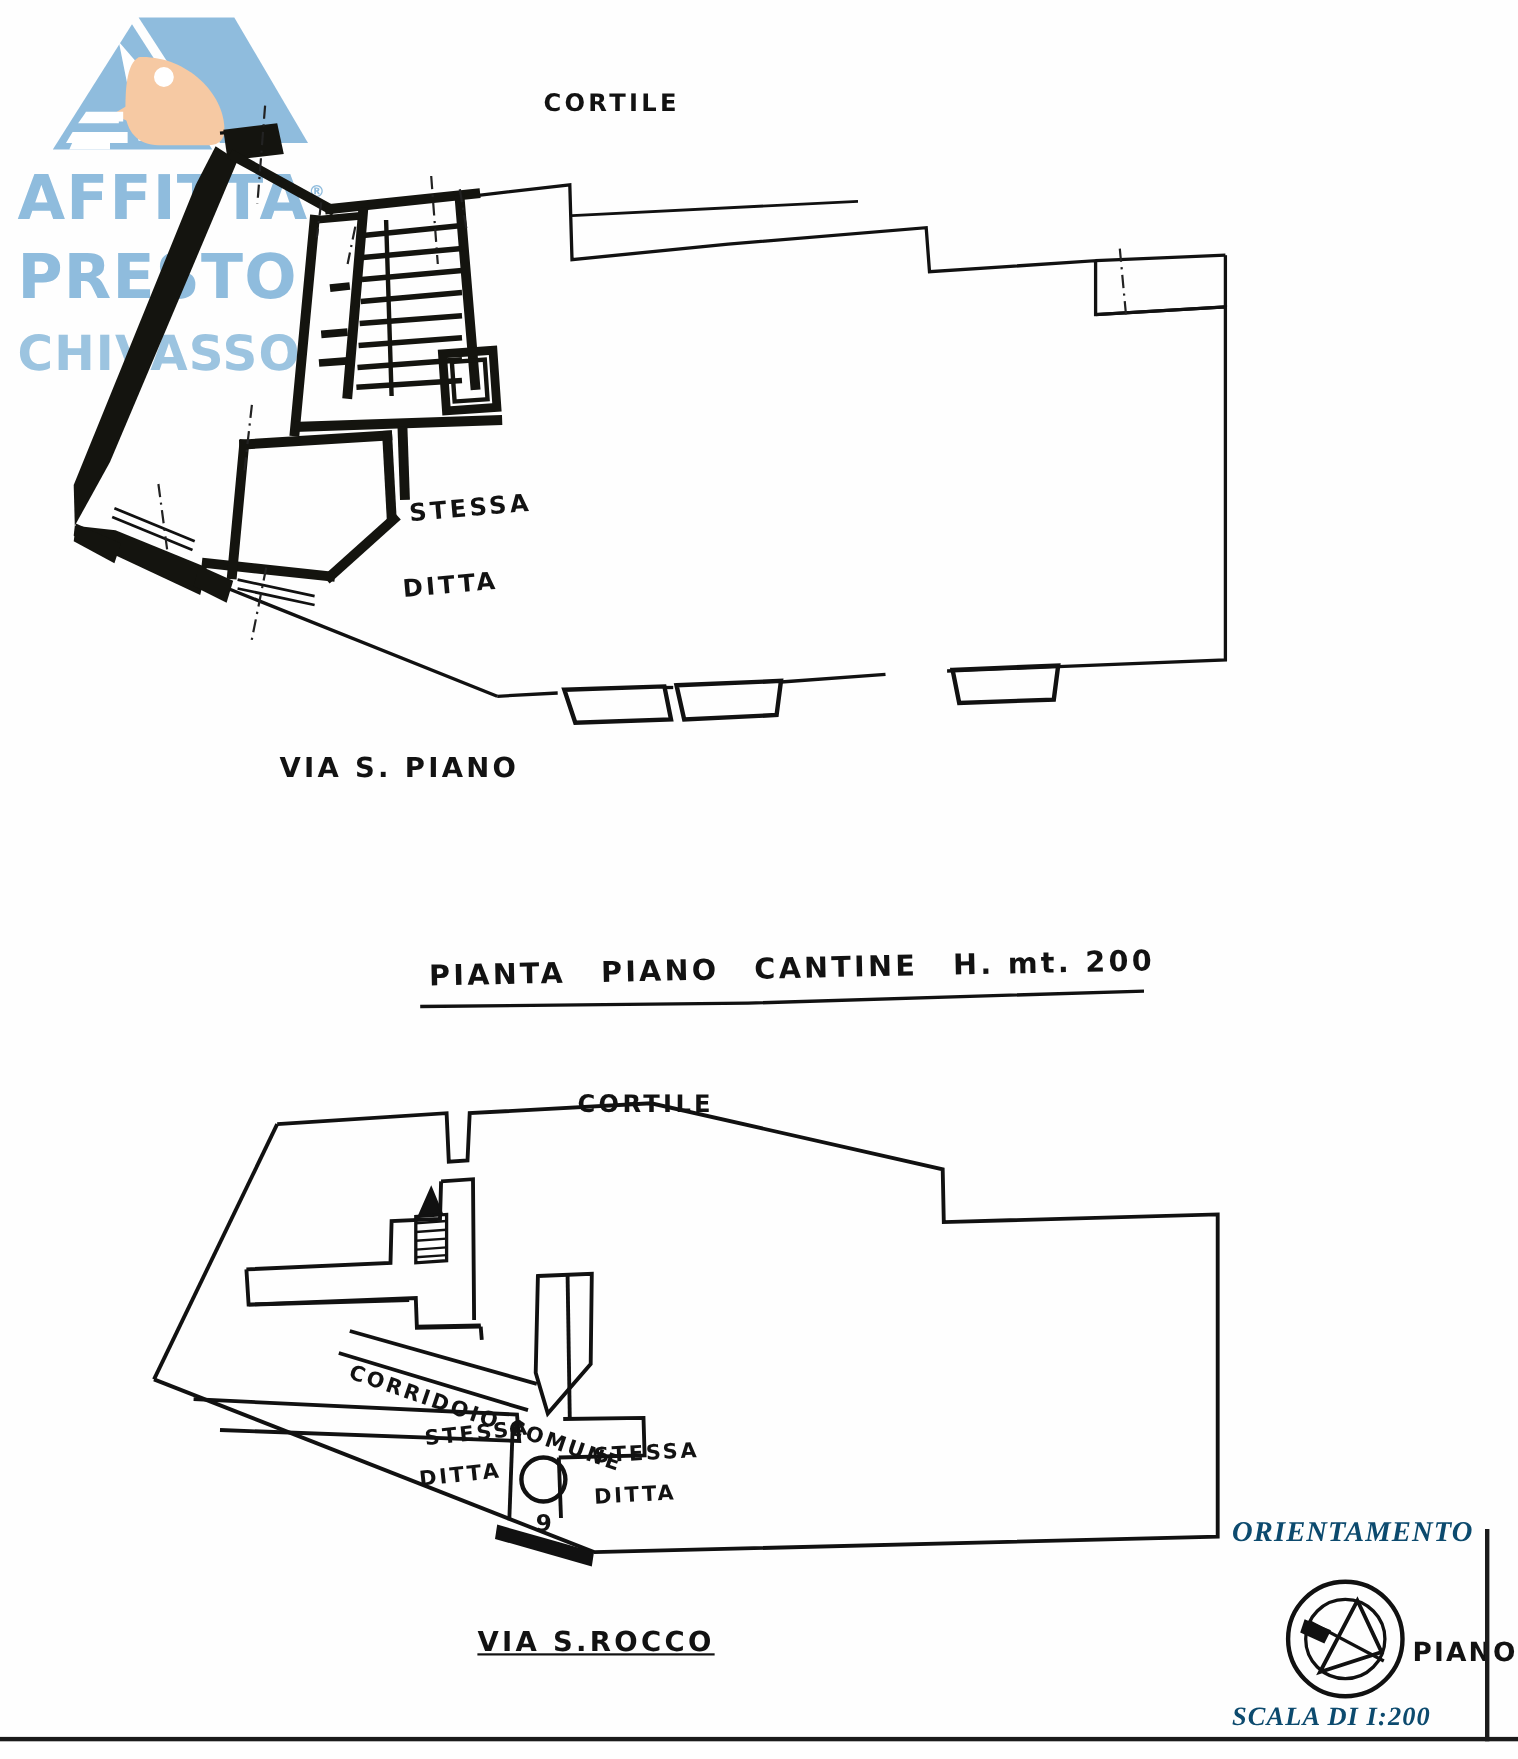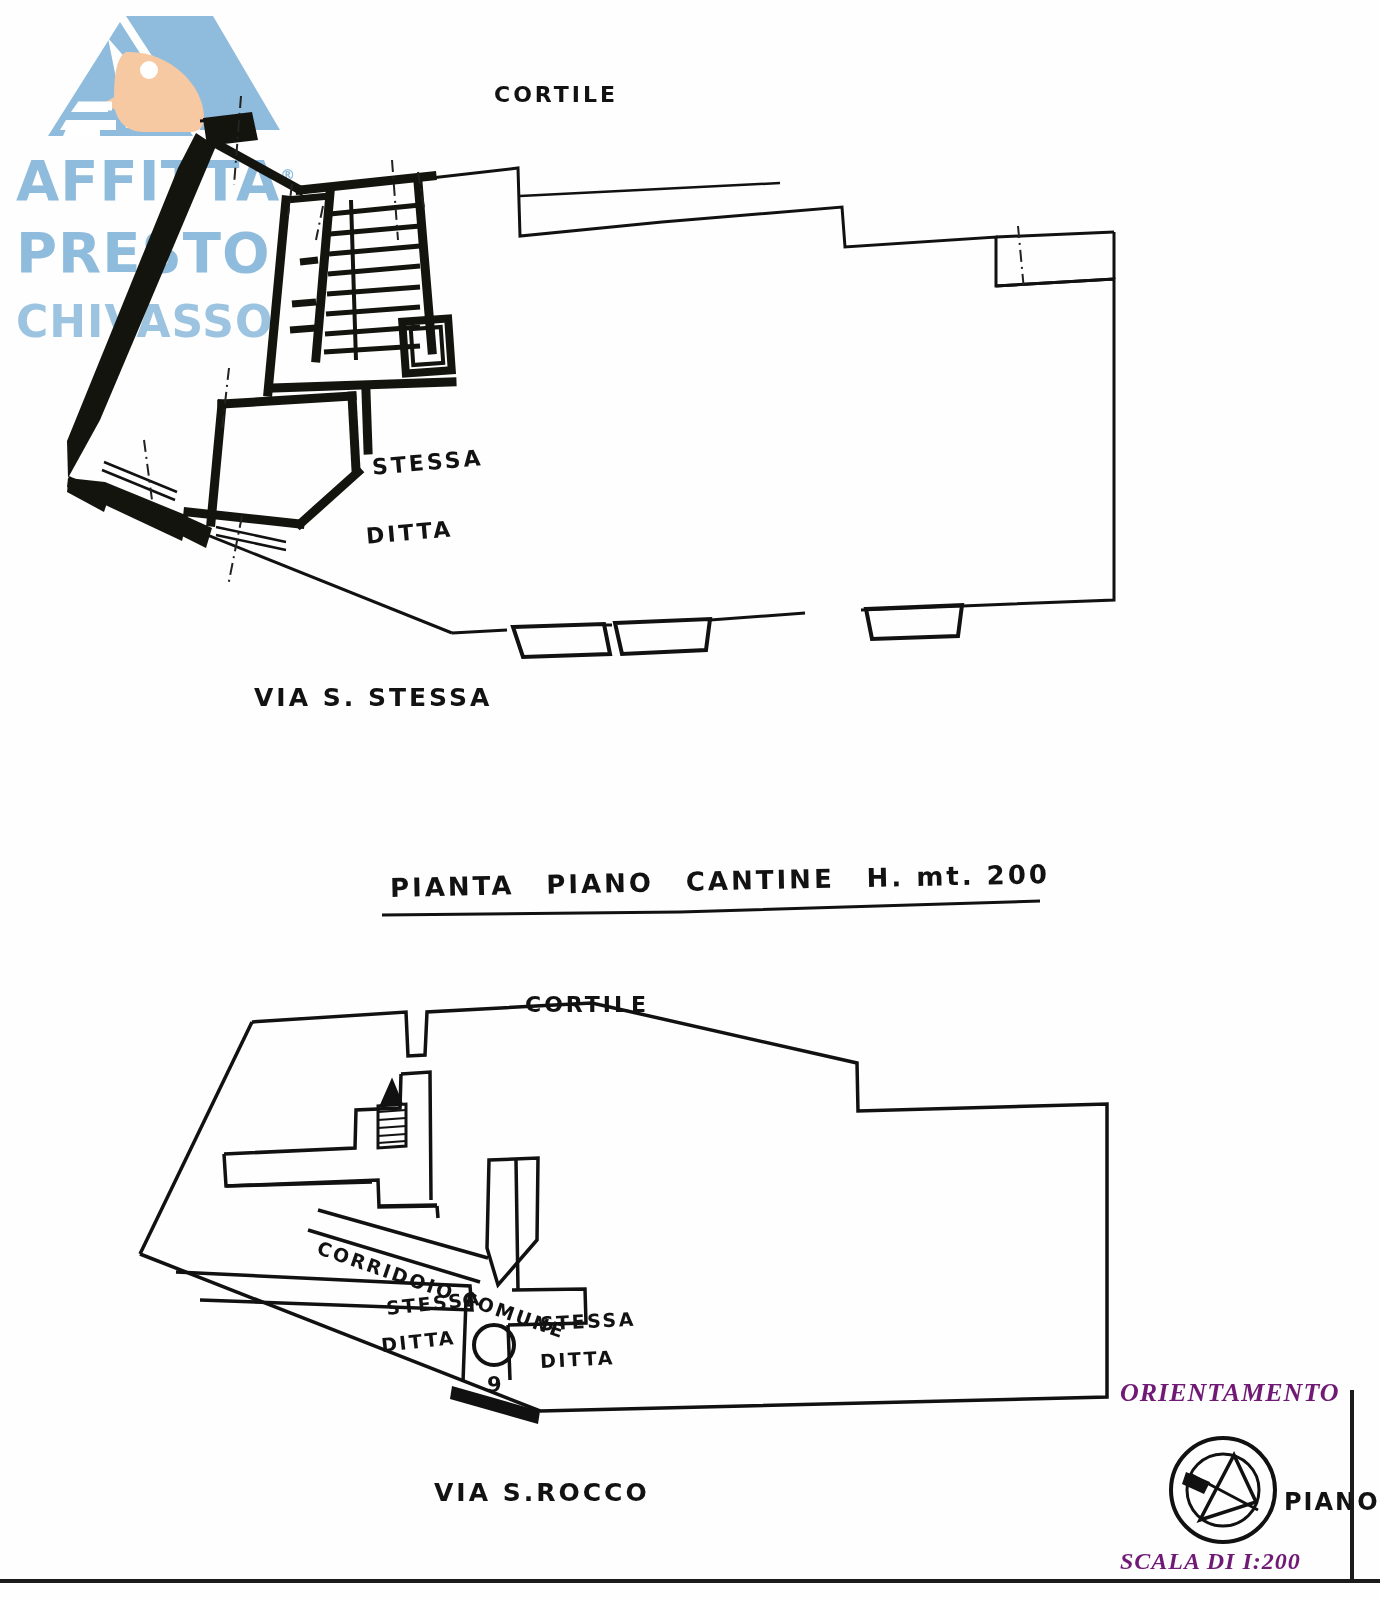--- a/index.html
+++ b/index.html
@@ -33,21 +33,21 @@
     white-space:nowrap;
     position:absolute;
   }
   .hand.sm{font-size:19px;letter-spacing:2.5px;}
   .hand.md{font-size:22px;letter-spacing:3px;}
   .hand.lg{font-size:25px;letter-spacing:3px;}
 
   .serif{
     font-family:"Liberation Serif", serif;
     font-style:italic;font-weight:bold;
-    color:#701a75;position:absolute;white-space:nowrap;
+    color:#0c4a6e;position:absolute;white-space:nowrap;
   }
 
   .plan-svg{position:absolute;left:0;top:0;}
 
   .border-bottom{
     position:absolute;left:0;bottom:16px;width:1380px;height:4px;
     background:#1b1b1b;
   }
   .border-right{
     position:absolute;right:26px;top:1390px;width:4px;height:193px;
@@ -195,21 +195,21 @@
     <g stroke="#111" stroke-width="2.5" fill="none">
       <path d="M520 196 L780 183"></path>
     </g>
   </svg>
 
   <div class="hand md" style="left:494px;top:82px;">CORTILE</div>
 
   <div class="hand md" style="left:372px;top:450px;transform:rotate(-5deg);">STESSA</div>
   <div class="hand md" style="left:366px;top:520px;transform:rotate(-5deg);">DITTA</div>
 
-  <div class="hand lg" style="left:254px;top:683px;">VIA   S. STESSA</div>
+  <div class="hand lg" style="left:254px;top:683px;">VIA   S. PIANO</div>
 
   <div style="position:absolute;left:390px;top:866px;width:660px;">
     <div class="hand" style="position:relative;left:0;top:0;font-size:26px;letter-spacing:3px;
          display:flex;justify-content:space-between;transform:rotate(-1.2deg);">
       <span>PIANTA</span>
       <span>PIANO</span>
       <span>CANTINE</span>
       <span>H. mt. 200</span>
     </div>
   </div>
@@ -291,21 +291,21 @@
   <div class="hand sm" style="left:318px;top:1236px;transform:rotate(19deg);transform-origin:left center;">CORRIDOIO COMUNE</div>
 
   <div class="hand sm" style="left:386px;top:1292px;transform:rotate(-6deg);">STESSA</div>
   <div class="hand sm" style="left:381px;top:1330px;transform:rotate(-6deg);">DITTA</div>
 
   <div class="hand sm" style="left:540px;top:1310px;transform:rotate(-3deg);">STESSA</div>
   <div class="hand sm" style="left:540px;top:1348px;transform:rotate(-3deg);">DITTA</div>
 
   <div class="hand" style="left:487px;top:1373px;font-size:21px;letter-spacing:0;">9</div>
 
-  <div class="hand lg" style="left:434px;top:1478px;">VIA S.ROCCO</div>
+  <div class="hand lg" style="left:434px;top:1478px;text-decoration:underline;">VIA S.ROCCO</div>
 
   <div class="serif" style="left:1120px;top:1378px;font-size:26px;letter-spacing:1px;">ORIENTAMENTO</div>
 
   <svg style="position:absolute;left:1160px;top:1432px;" width="140" height="120">
     <circle cx="63" cy="58" r="52" fill="none" stroke="#111" stroke-width="4"></circle>
     <circle cx="63" cy="58" r="36" fill="none" stroke="#111" stroke-width="3"></circle>
     <path d="M74 23 L96 70 L40 88 Z" fill="none" stroke="#111" stroke-width="3.5"></path>
     <path d="M30 42 L98 78" stroke="#111" stroke-width="3" fill="none"></path>
     <path d="M26 40 L50 50 L44 62 L22 52 Z" fill="#111"></path>
   </svg>

